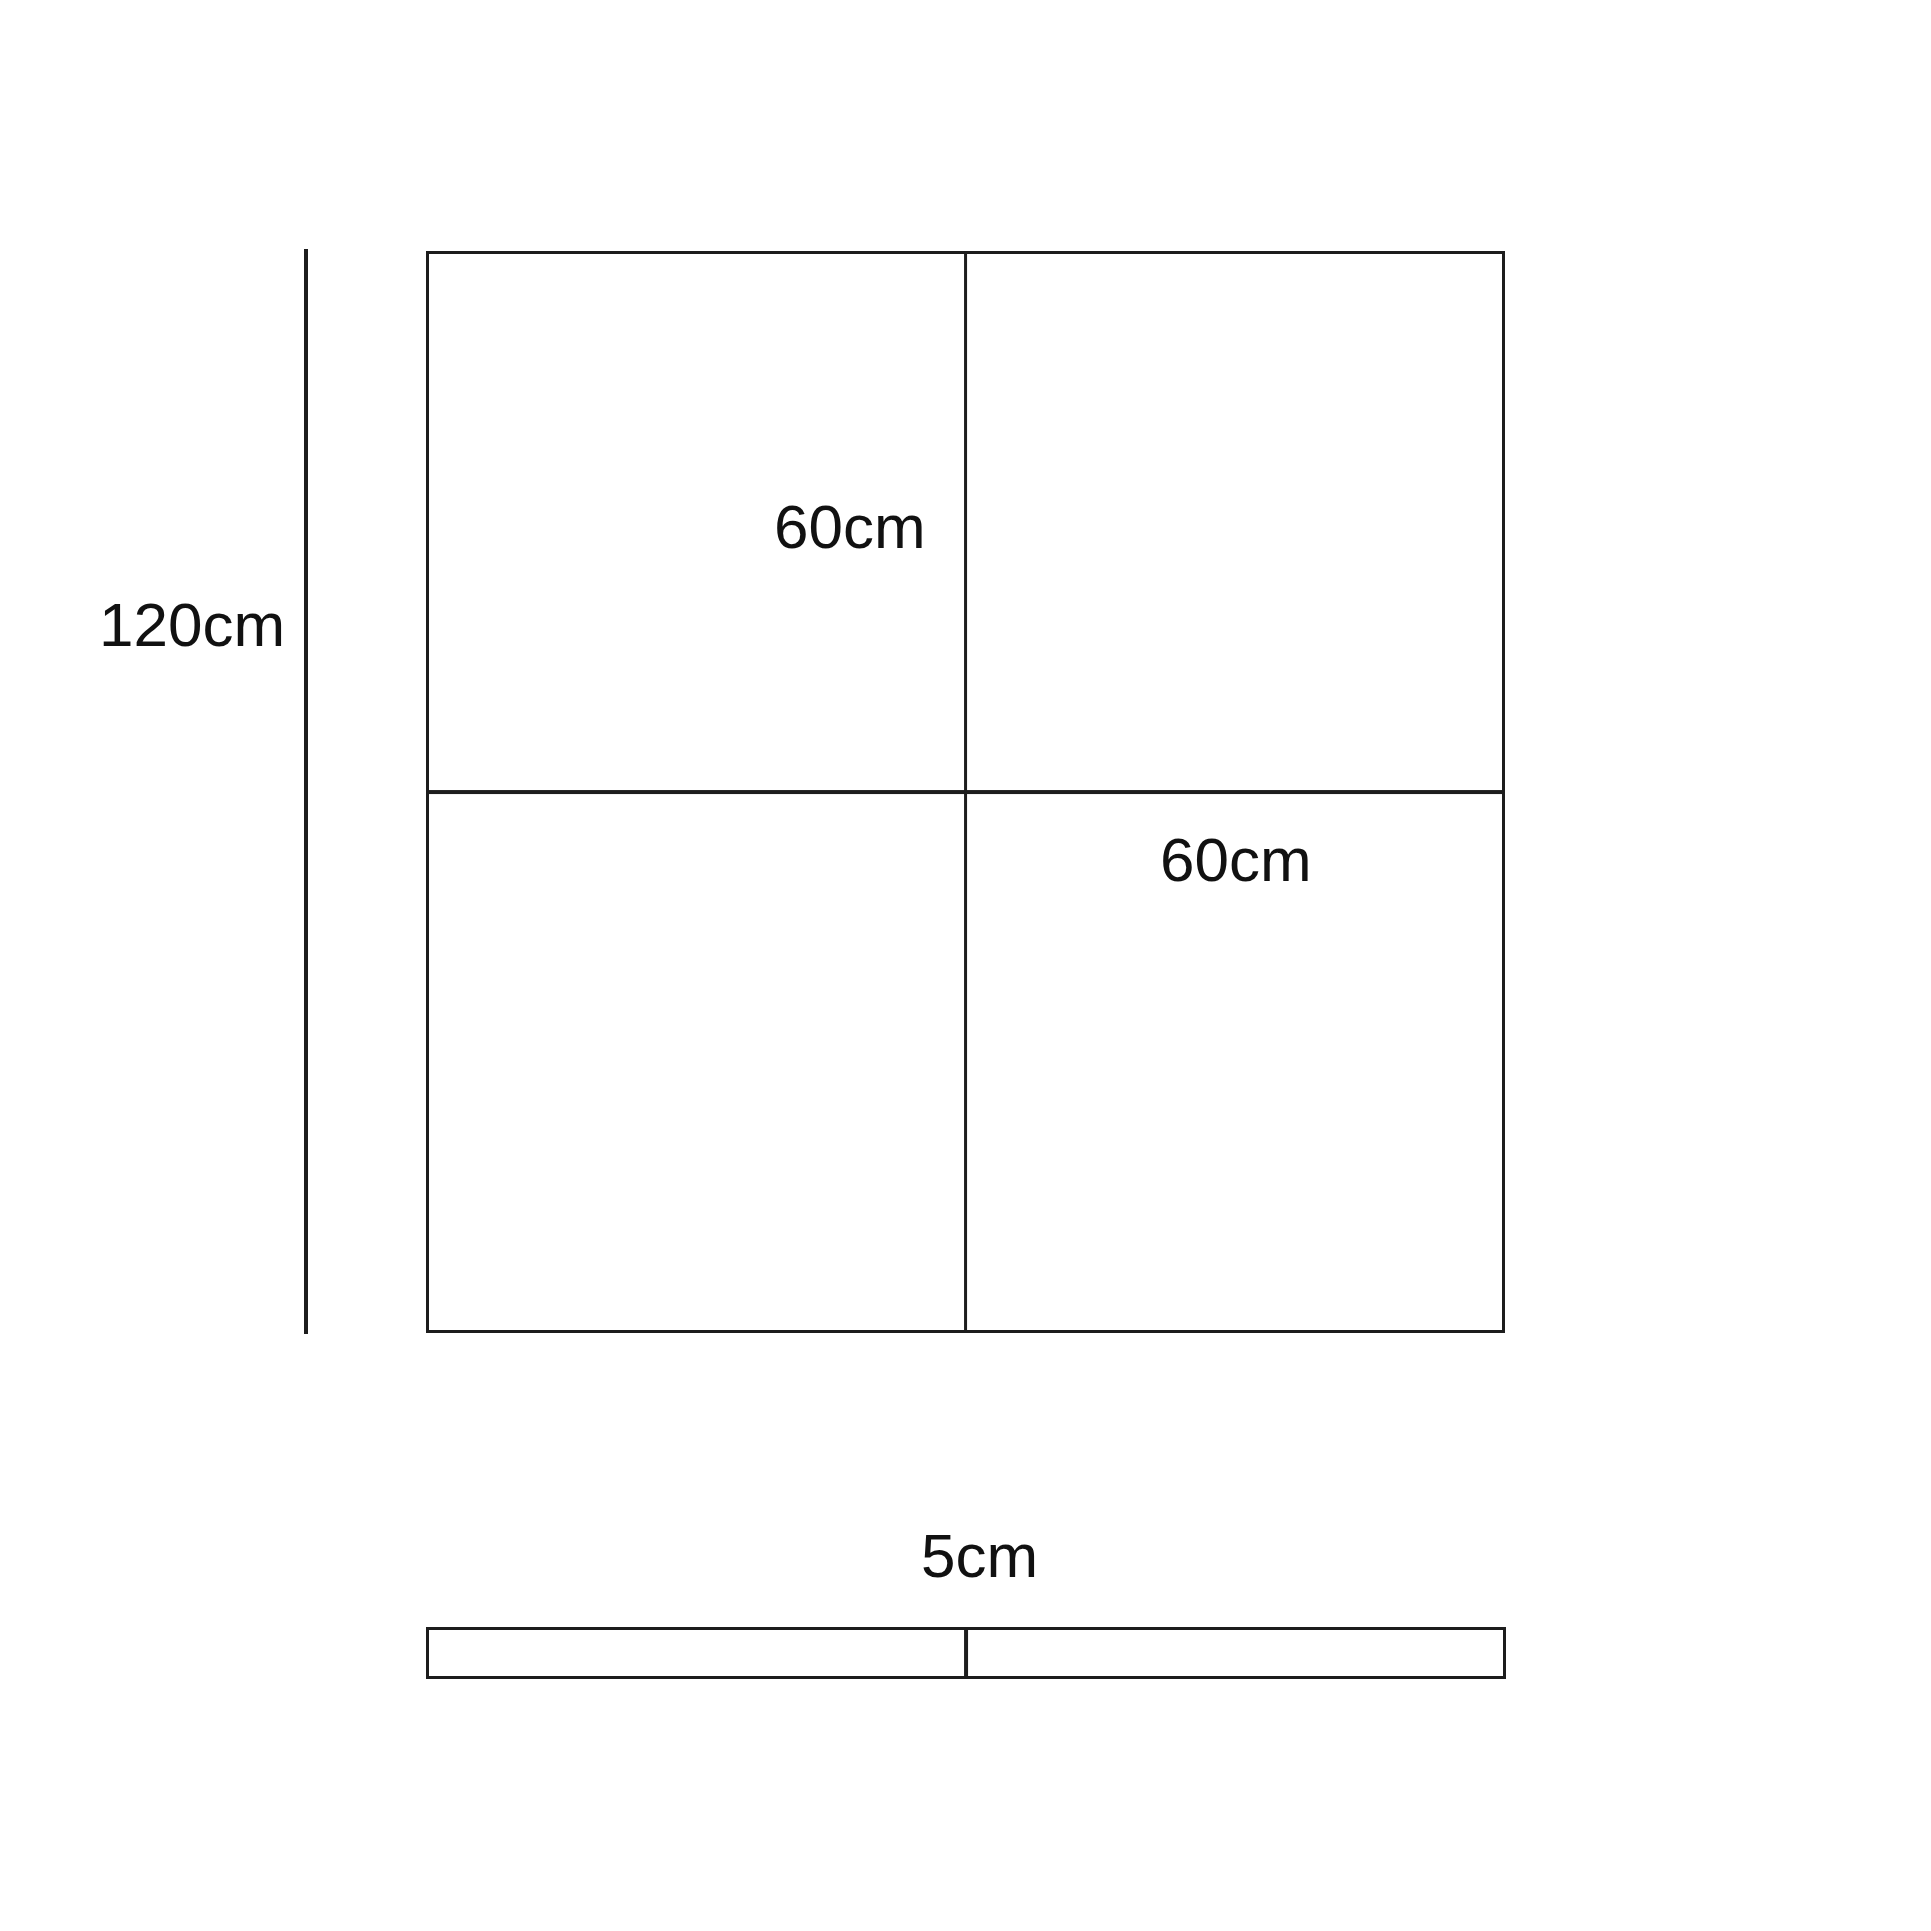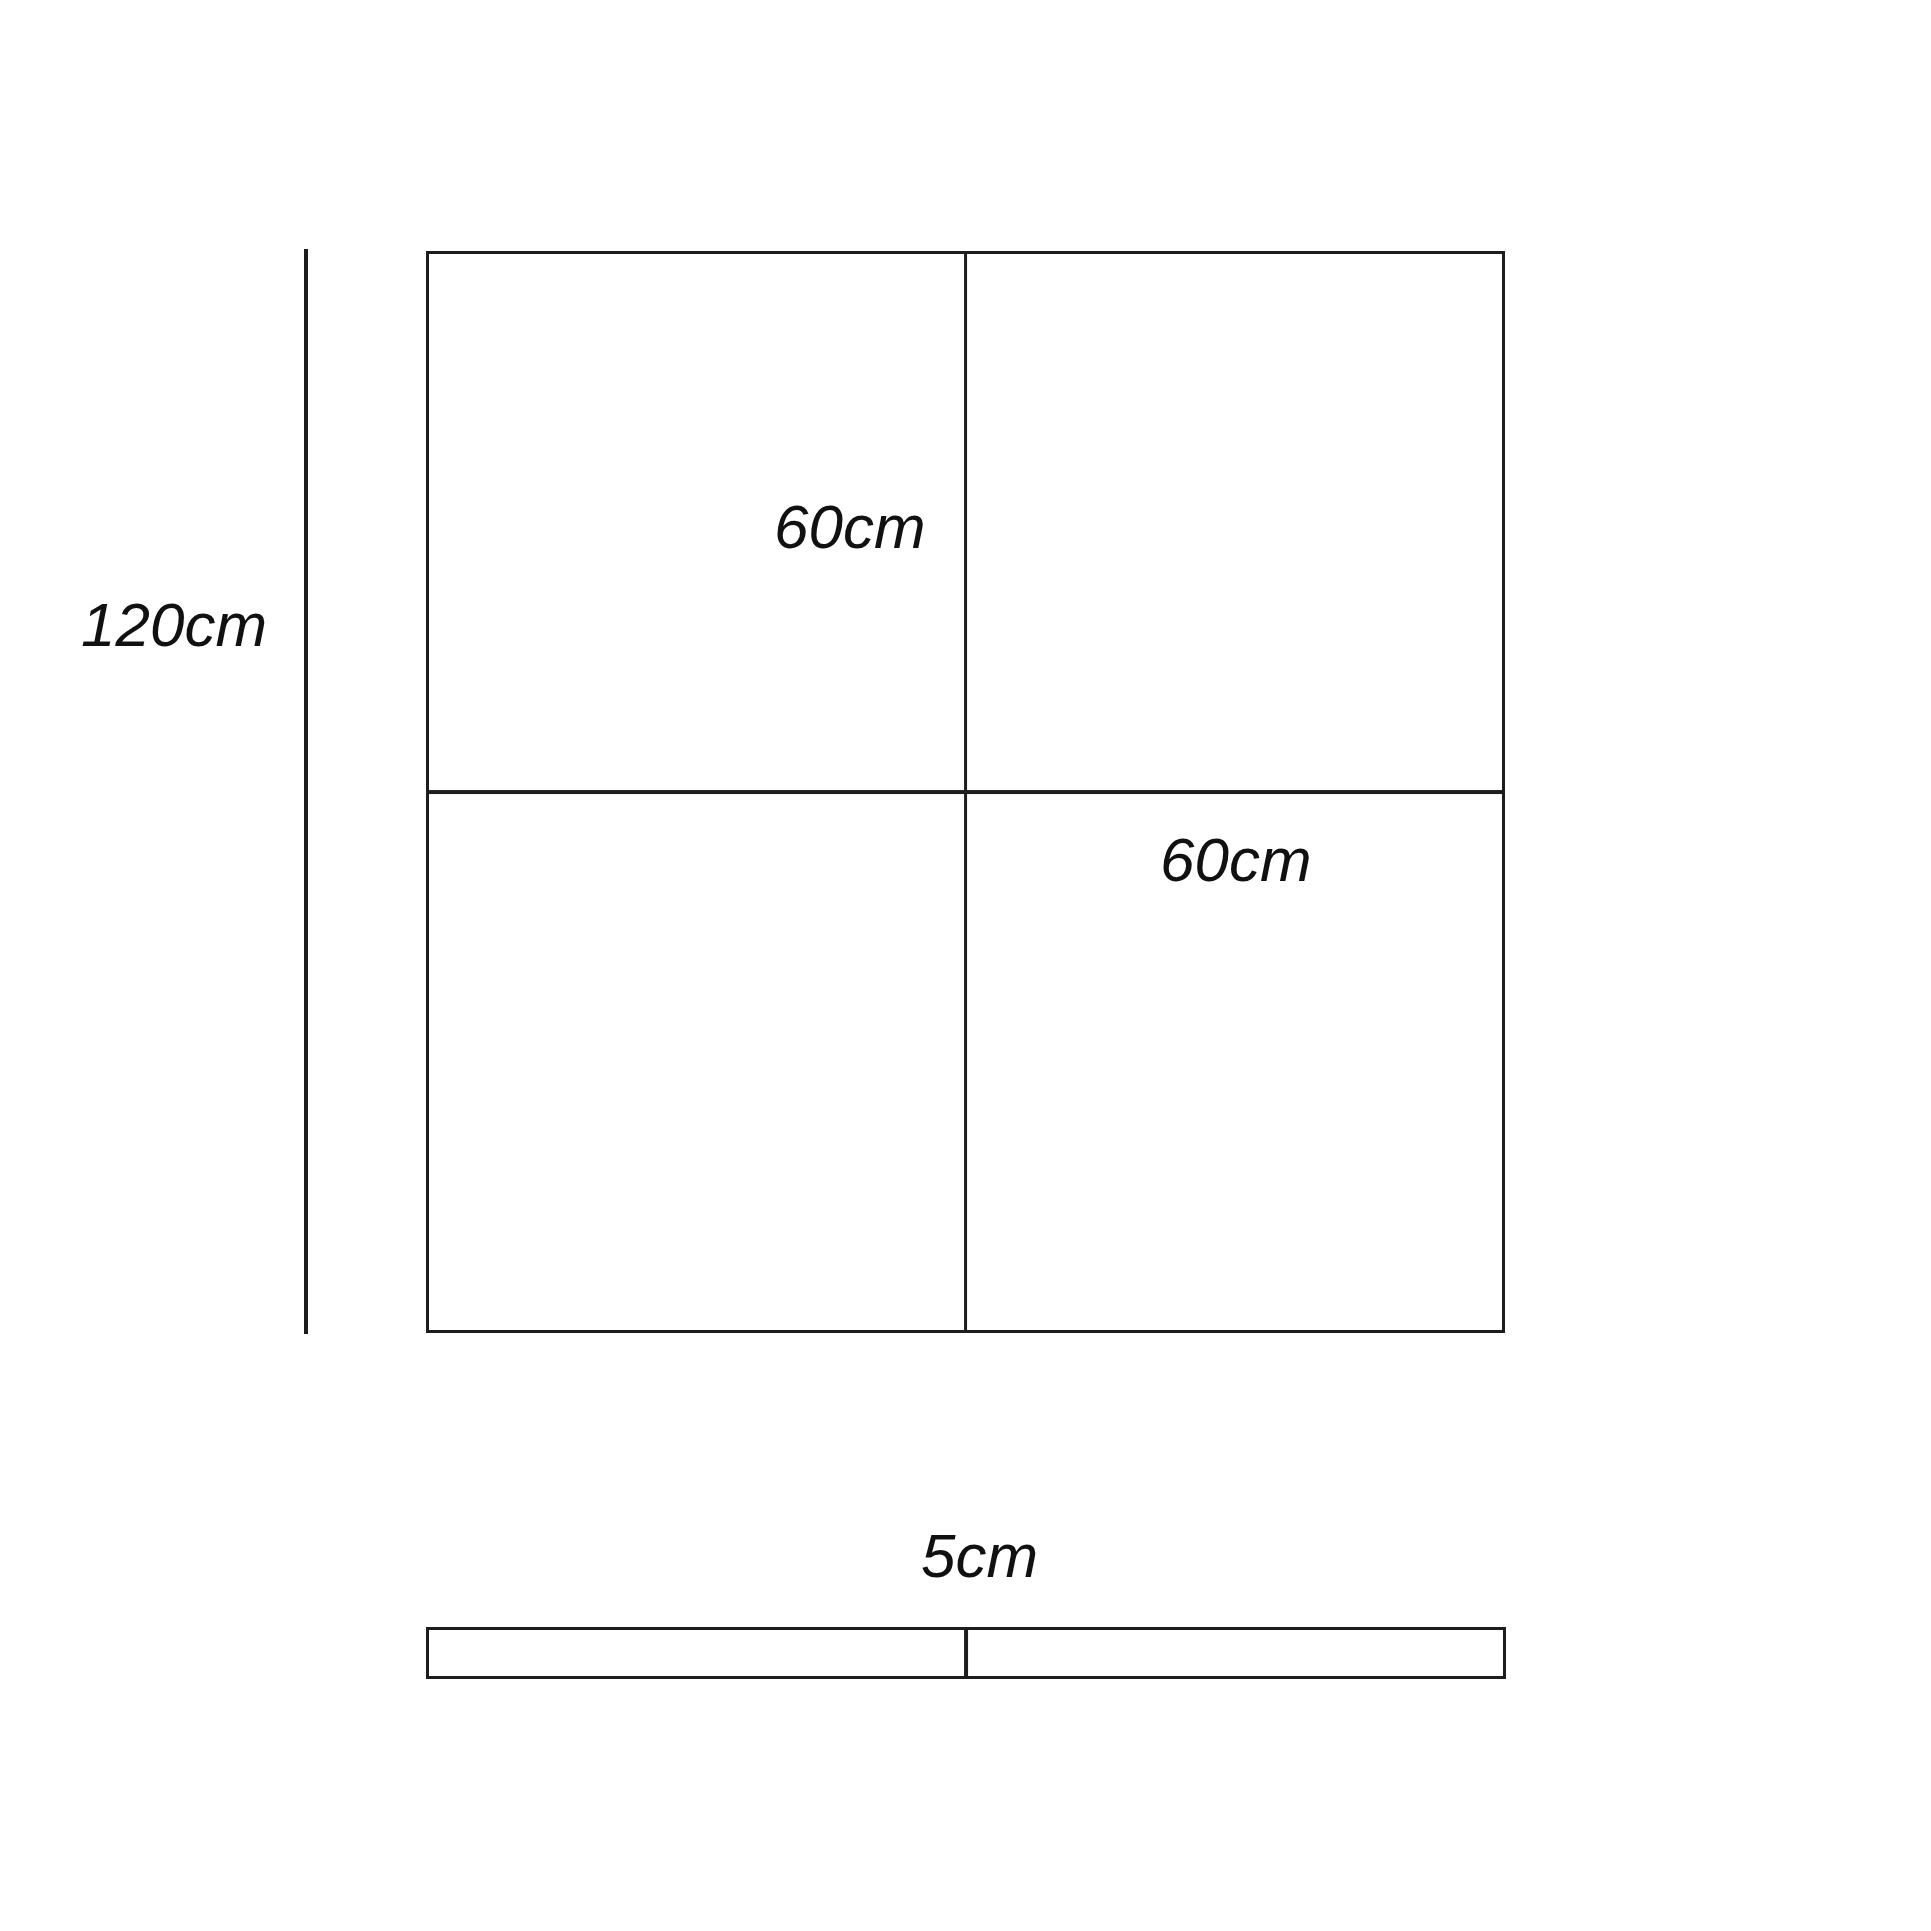--- a/index.html
+++ b/index.html
@@ -20,33 +20,32 @@
     height: 1931px;
     background: var(--bg);
     overflow: hidden;
   }
   .label {
     position: absolute;
     font-size: 62px;
     line-height: 62px;
     white-space: nowrap;
     color: var(--text);
-    font-style: italic;
   }
   
   .dim-line-v {
     position: absolute;
     left: 304px;
     top: 249px;
     width: 3.9px;
     height: 1085px;
     background: var(--line);
   }
   .height-label {
-    left: 81px;
+    left: 99px;
     top: 594px;
   }
   
   .front-view {
     position: absolute;
     left: 426px;
     top: 251px;
     width: 1079px;
     height: 1082px;
     border: 3.9px solid var(--line);

